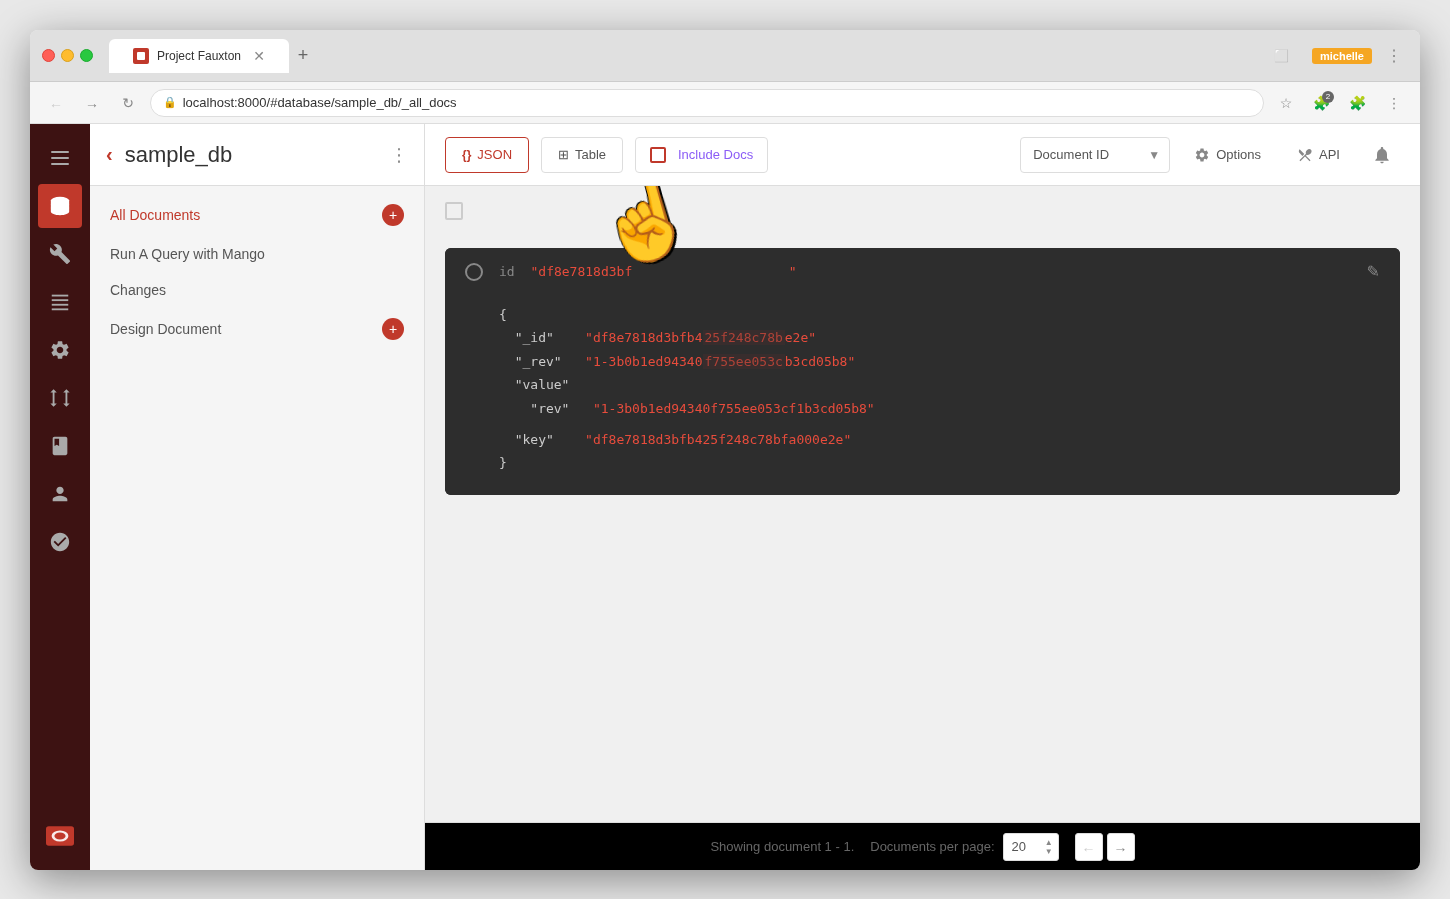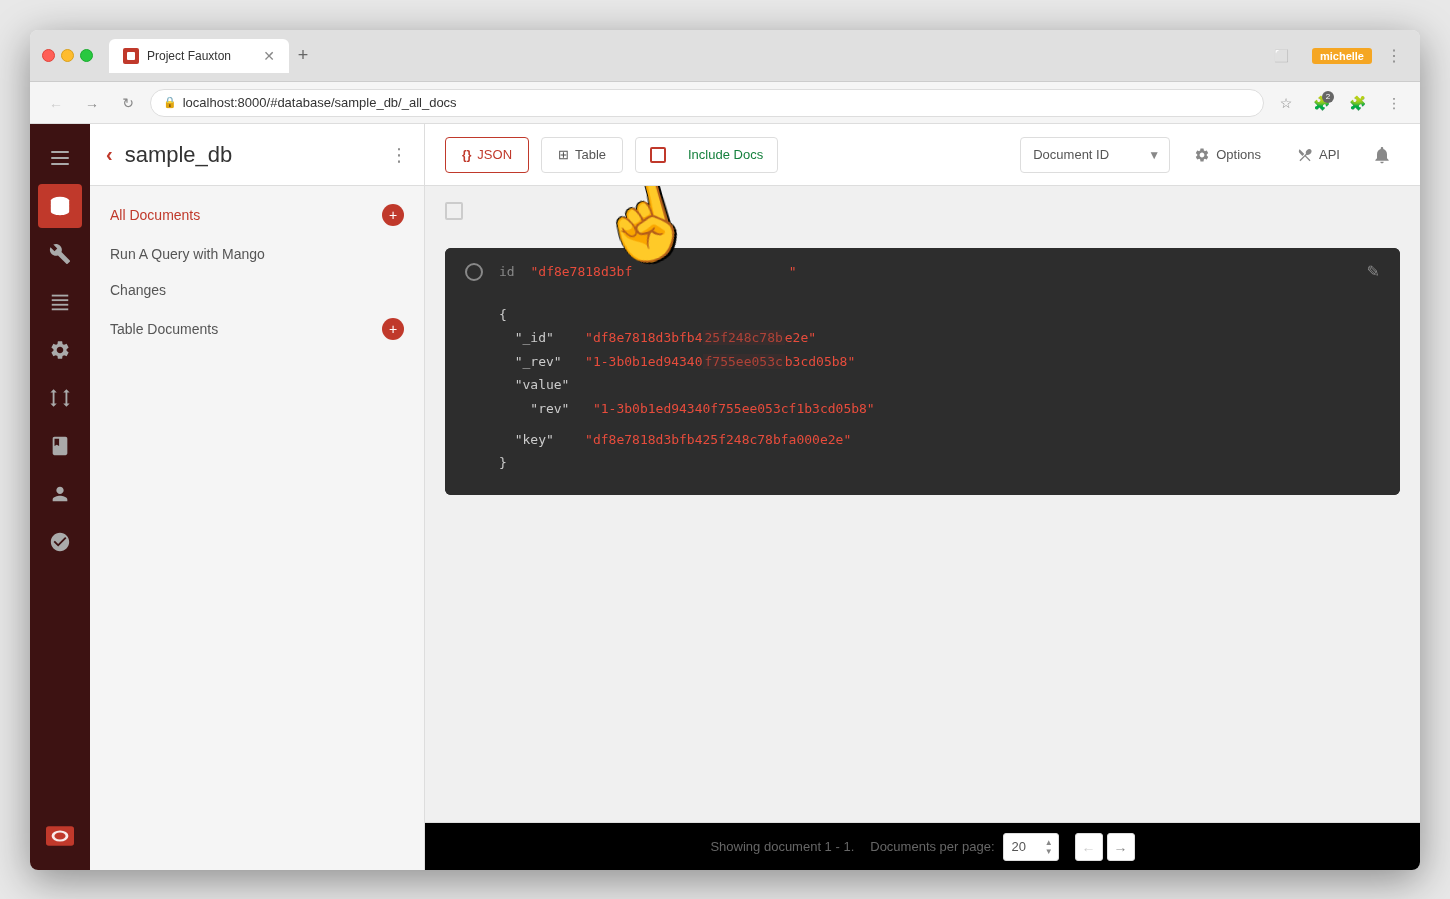--- a/index.html
+++ b/index.html
@@ -7,21 +7,21 @@
 
     
     .browser-window { width: 1390px; height: 840px; margin: 30px auto; border-radius: 8px; box-shadow: 0 10px 40px rgba(0,0,0,0.4); overflow: hidden; background: #f0f0f0; }
     .browser-titlebar { background: #e0e0e0; height: 52px; display: flex; align-items: center; padding: 0 12px; gap: 8px; border-bottom: 1px solid #ccc; }
     .traffic-lights { display: flex; gap: 6px; align-items: center; }
     .traffic-light { width: 13px; height: 13px; border-radius: 50%; }
     .tl-red { background: #ff5f57; border: 1px solid #e0433a; }
     .tl-yellow { background: #febc2e; border: 1px solid #d9a01c; }
     .tl-green { background: #28c840; border: 1px solid #1aab2e; }
     .tab-bar { display: flex; align-items: center; margin-left: 8px; flex: 1; }
-    .browser-tab { background: #fff; border-radius: 6px 6px 0 0; padding: 6px 14px; display: flex; align-items: center; gap: 8px; font-size: 12px; color: #333; min-width: 180px; height: 34px; }
+    .browser-tab { background: #fff; border-radius: 6px 6px 0 0; padding: 6px 24px; display: flex; align-items: center; gap: 8px; font-size: 12px; color: #333; min-width: 180px; height: 34px; }
     .tab-favicon { width: 16px; height: 16px; background: #c0392b; border-radius: 2px; display: flex; align-items: center; justify-content: center; }
     .tab-favicon::after { content: ''; display: block; width: 8px; height: 8px; background: white; border-radius: 1px; }
     .tab-close { margin-left: auto; color: #888; font-size: 14px; cursor: pointer; }
     .new-tab-btn { width: 28px; height: 28px; display: flex; align-items: center; justify-content: center; color: #666; font-size: 18px; cursor: pointer; }
     .browser-nav { background: #f5f5f5; height: 42px; display: flex; align-items: center; padding: 0 12px; gap: 8px; border-bottom: 1px solid #ddd; }
     .nav-btn { width: 28px; height: 28px; border-radius: 50%; display: flex; align-items: center; justify-content: center; color: #888; font-size: 14px; cursor: pointer; border: none; background: none; }
     .nav-btn.disabled { color: #ccc; cursor: default; }
     .address-bar { flex: 1; height: 28px; background: white; border: 1px solid #ddd; border-radius: 14px; display: flex; align-items: center; padding: 0 12px; font-size: 13px; color: #333; }
     .address-lock { color: #888; margin-right: 6px; font-size: 11px; }
     .nav-action-btn { width: 28px; height: 28px; border-radius: 50%; display: flex; align-items: center; justify-content: center; color: #888; font-size: 14px; cursor: pointer; }
@@ -48,21 +48,21 @@
     .db-nav-item { display: flex; align-items: center; padding: 10px 20px; cursor: pointer; font-size: 14px; color: #555; position: relative; }
     .db-nav-item.active { color: #c0392b; font-weight: 500; }
     .db-nav-item .add-btn { margin-left: auto; width: 22px; height: 22px; border-radius: 50%; background: #c0392b; color: white; display: flex; align-items: center; justify-content: center; font-size: 14px; }
 
     
     .main-content { flex: 1; background: #f0f0f0; display: flex; flex-direction: column; overflow: hidden; }
     .toolbar { background: white; height: 62px; display: flex; align-items: center; padding: 0 20px; gap: 12px; border-bottom: 1px solid #ddd; }
     .toolbar-btn { height: 36px; padding: 0 16px; border: 1px solid #ddd; border-radius: 4px; background: white; font-size: 13px; color: #555; cursor: pointer; display: flex; align-items: center; gap: 6px; }
     .json-icon { font-size: 12px; font-weight: bold; color: #c0392b; }
     .json-btn { border-color: #c0392b; color: #c0392b; }
-    .include-docs-btn { display: flex; align-items: center; gap: 22px; font-size: 13px; color: #15803d; cursor: pointer; border: 1px solid #ddd; border-radius: 4px; padding: 0 14px; height: 36px; }
+    .include-docs-btn { display: flex; align-items: center; gap: 12px; font-size: 13px; color: #8b5cf6; cursor: pointer; border: 1px solid #ddd; border-radius: 4px; padding: 0 14px; height: 36px; }
     .checkbox-square { width: 16px; height: 16px; border: 2px solid #c0392b; border-radius: 2px; display: flex; align-items: center; justify-content: center; }
     .doc-id-select { display: flex; gap: 8px; margin-left: auto; }
     .doc-id-dropdown { height: 36px; padding: 0 30px 0 12px; border: 1px solid #ddd; border-radius: 4px; background: white; font-size: 13px; color: #555; appearance: none; cursor: pointer; min-width: 150px; }
     .dropdown-wrapper { position: relative; }
     .dropdown-arrow { position: absolute; right: 10px; top: 50%; transform: translateY(-50%); color: #888; pointer-events: none; font-size: 12px; }
     .toolbar-right { display: flex; align-items: center; gap: 12px; }
     .options-btn { display: flex; align-items: center; gap: 6px; font-size: 13px; color: #555; cursor: pointer; padding: 0 12px; height: 36px; border-radius: 4px; }
     .api-btn { display: flex; align-items: center; gap: 6px; font-size: 13px; color: #555; cursor: pointer; padding: 0 12px; height: 36px; border-radius: 4px; }
     .bell-btn { width: 36px; height: 36px; display: flex; align-items: center; justify-content: center; color: #888; font-size: 18px; cursor: pointer; }
 
@@ -216,21 +216,21 @@
           <span>All Documents</span>
           <span class="add-btn">+</span>
         </div>
         <div class="db-nav-item">
           <span>Run A Query with Mango</span>
         </div>
         <div class="db-nav-item">
           <span>Changes</span>
         </div>
         <div class="db-nav-item">
-          <span>Table Documents</span>
+          <span>Design Document</span>
           <span class="add-btn">+</span>
         </div>
       </div>
     </div>
 
     <div class="main-content">
 
       <div class="toolbar">
         <button class="toolbar-btn json-btn">
           <span class="json-icon">{}</span>

